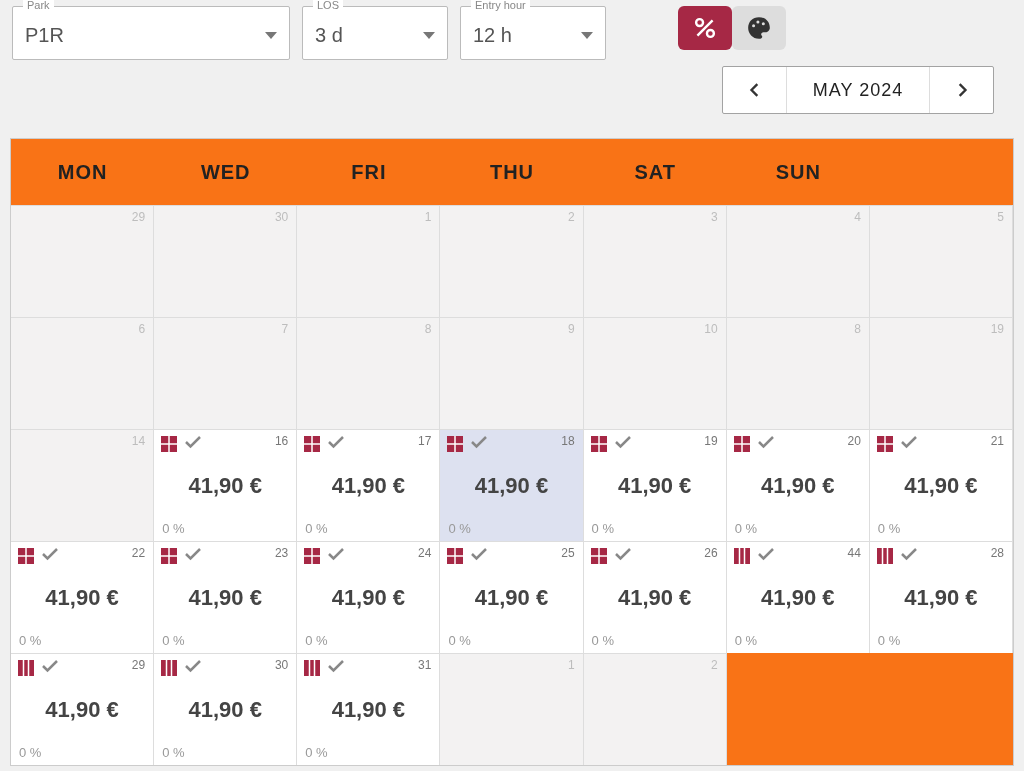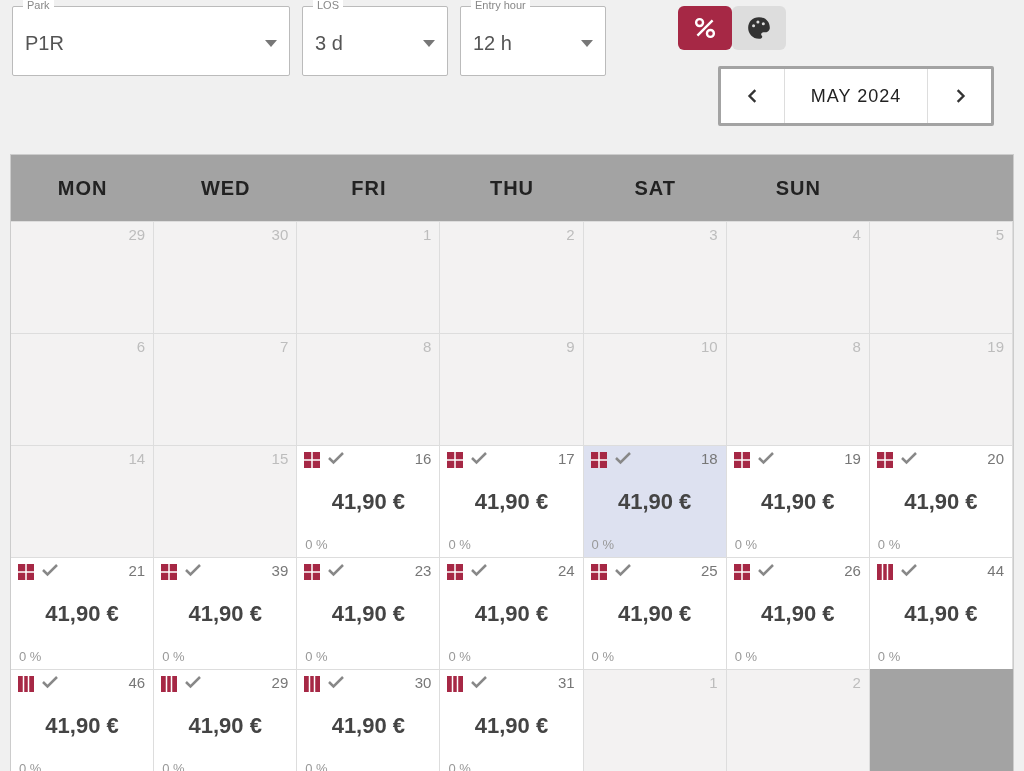--- a/index.html
+++ b/index.html
@@ -10,21 +10,21 @@
   align-items: flex-start;
   padding: 6px 12px 0 12px;
   gap: 12px;
 }
 
 .select-wrap {
   position: relative;
   background: #fff;
   border: 1px solid #bbb;
   border-radius: 2px;
-  height: 70px;
+  height: 54px;
   padding: 4px 12px 0 12px;
   display: flex;
   flex-direction: column;
   justify-content: center;
 }
 .select-wrap.park { width: 278px; }
 .select-wrap.los { width: 146px; }
 .select-wrap.entry { width: 146px; }
 
 .select-label {
@@ -67,45 +67,45 @@
 }
 .toggle-btn.active { background: #a62845; color: #fff; }
 .toggle-btn.inactive { background: #ddd; color: #333; }
 .toggle-btn svg { width: 26px; height: 26px; }
 
 .month-nav {
   position: absolute;
   right: 30px;
   top: 66px;
   display: flex;
-  border: 3px solid #a3a3a3;
+  border: 1px solid #a3a3a3;
   border-radius: 2px;
   background: #fff;
-  height: 60px;
+  height: 48px;
 }
 .month-nav .nav-btn {
   width: 64px;
   display: flex; align-items: center; justify-content: center;
   border-right: 1px solid #ddd;
   cursor: pointer;
 }
 .month-nav .nav-btn:last-child { border-right: none; border-left: 1px solid #ddd; }
 .month-nav .month-label {
   width: 142px;
   display: flex; align-items: center; justify-content: center;
   font-size: 18px;
   letter-spacing: 1px;
   color: #222;
 }
 .nav-btn svg { width: 14px; height: 14px; stroke: #333; stroke-width: 2; fill: none; }
 
 .calendar {
   margin: 78px 10px 0 10px;
   border: 1px solid #ccc;
-  background: #a3a3a3;
+  background: #f97316;
 }
 
 .cal-header {
   display: grid;
   grid-template-columns: repeat(7, 1fr);
   height: 66px;
 }
 .cal-header .hcell {
   display: flex;
   align-items: center;
@@ -129,21 +129,21 @@
   position: relative;
   padding: 4px 6px;
   background: #f3f2f2;
 }
 .day-cell.filled { background: #fff; }
 .day-cell.highlight { background: #dde1f0; }
 .day-num {
   position: absolute;
   top: 4px;
   right: 8px;
-  font-size: 15px;
+  font-size: 12px;
   color: #777;
 }
 .day-cell.muted .day-num { color: #bdbdbd; }
 
 .day-icons {
   position: absolute;
   top: 4px;
   left: 6px;
   display: flex;
   gap: 6px;
@@ -281,23 +281,20 @@
       </div>
       <div class="day-cell muted">
         <span class="day-num">8</span>
       </div>
       <div class="day-cell muted">
         <span class="day-num">19</span>
       </div>
       <div class="day-cell muted">
         <span class="day-num">14</span>
       </div>
-      <div class="day-cell muted">
-        <span class="day-num">15</span>
-      </div>
       <div class="day-cell filled">
         <span class="day-num">16</span>
         <div class="day-icons">
           <span class="grid-icon"><svg viewBox="0 0 18 18">
               <rect x="1" y="1" width="16" height="16" fill="#a62845"></rect>
               <line x1="9" y1="1" x2="9" y2="17" stroke="#fff" stroke-width="1.5"></line>
               <line x1="1" y1="9" x2="17" y2="9" stroke="#fff" stroke-width="1.5"></line>
             </svg></span>
           <span class="check-icon"><svg viewBox="0 0 18 14">
               <polyline points="2,7 6.5,11.5 16,2"></polyline>
@@ -375,21 +372,21 @@
               <line x1="1" y1="9" x2="17" y2="9" stroke="#fff" stroke-width="1.5"></line>
             </svg></span>
           <span class="check-icon"><svg viewBox="0 0 18 14">
               <polyline points="2,7 6.5,11.5 16,2"></polyline>
             </svg></span>
         </div>
         <div class="day-price">41,90 €</div>
         <div class="day-pct">0 %</div>
       </div>
       <div class="day-cell filled">
-        <span class="day-num">39</span>
+        <span class="day-num">22</span>
         <div class="day-icons">
           <span class="grid-icon"><svg viewBox="0 0 18 18">
               <rect x="1" y="1" width="16" height="16" fill="#a62845"></rect>
               <line x1="9" y1="1" x2="9" y2="17" stroke="#fff" stroke-width="1.5"></line>
               <line x1="1" y1="9" x2="17" y2="9" stroke="#fff" stroke-width="1.5"></line>
             </svg></span>
           <span class="check-icon"><svg viewBox="0 0 18 14">
               <polyline points="2,7 6.5,11.5 16,2"></polyline>
             </svg></span>
         </div>
@@ -465,21 +462,21 @@
               <line x1="11.5" y1="1" x2="11.5" y2="17" stroke="#fff" stroke-width="1.5"></line>
             </svg></span>
           <span class="check-icon"><svg viewBox="0 0 18 14">
               <polyline points="2,7 6.5,11.5 16,2"></polyline>
             </svg></span>
         </div>
         <div class="day-price">41,90 €</div>
         <div class="day-pct">0 %</div>
       </div>
       <div class="day-cell filled">
-        <span class="day-num">46</span>
+        <span class="day-num">28</span>
         <div class="day-icons">
           <span class="grid-icon"><svg viewBox="0 0 18 18">
               <rect x="1" y="1" width="16" height="16" fill="#a62845"></rect>
               <line x1="6.5" y1="1" x2="6.5" y2="17" stroke="#fff" stroke-width="1.5"></line>
               <line x1="11.5" y1="1" x2="11.5" y2="17" stroke="#fff" stroke-width="1.5"></line>
             </svg></span>
           <span class="check-icon"><svg viewBox="0 0 18 14">
               <polyline points="2,7 6.5,11.5 16,2"></polyline>
             </svg></span>
         </div>

